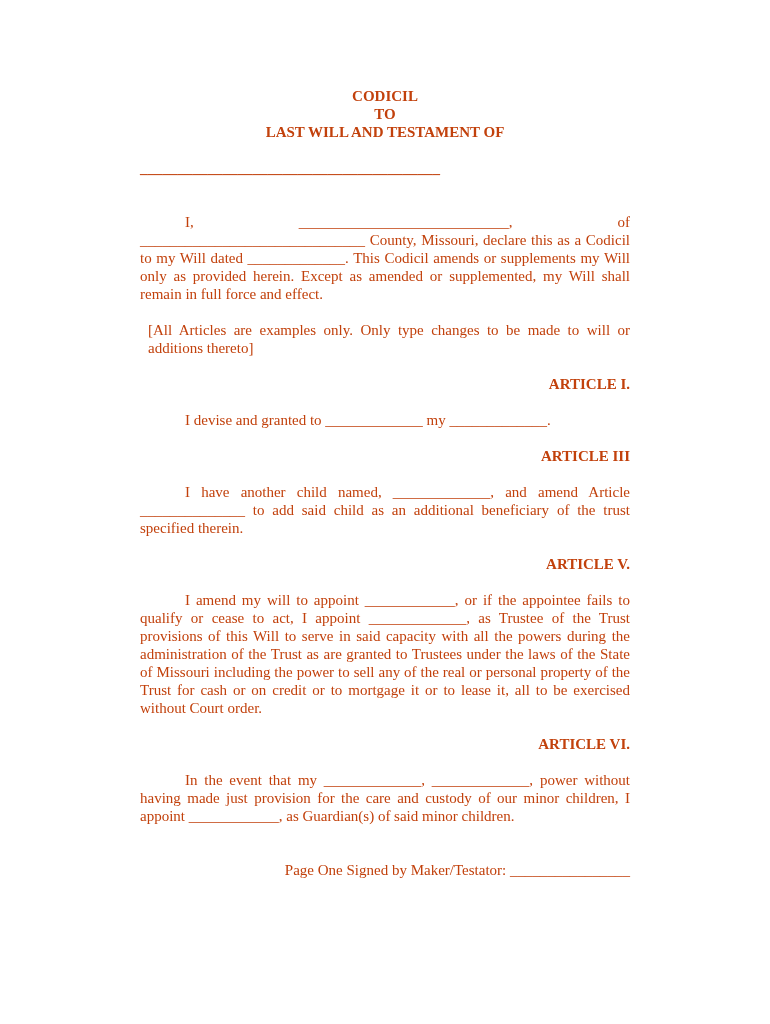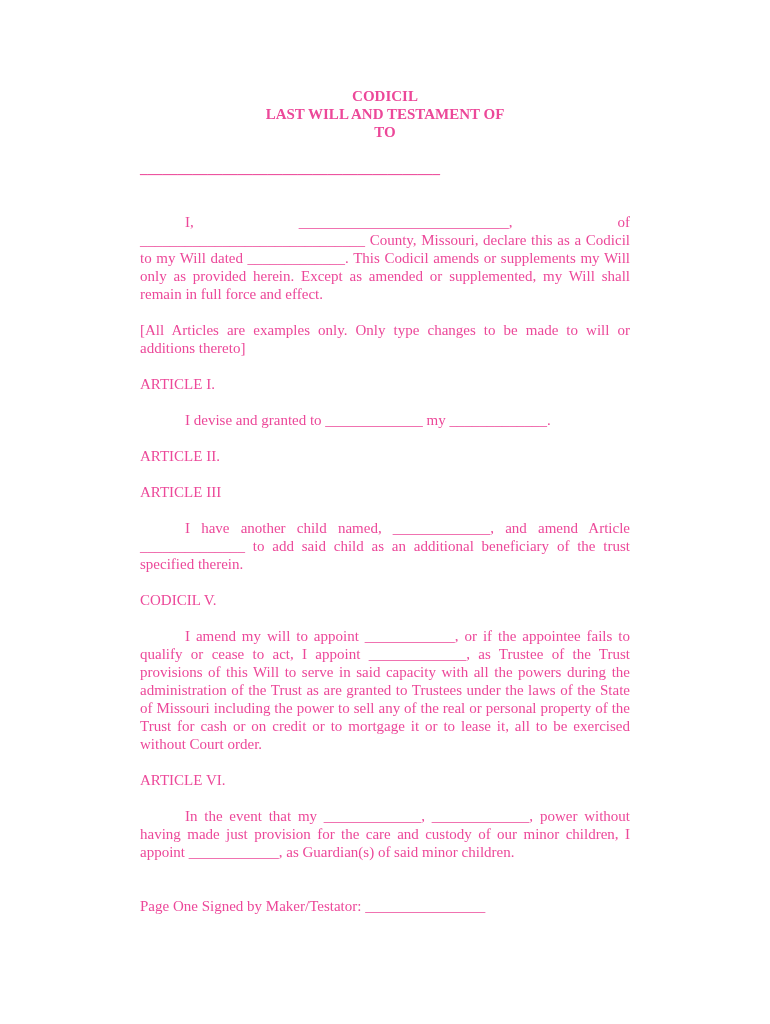--- a/index.html
+++ b/index.html
@@ -4,21 +4,21 @@
 <title>Codicil to Last Will and Testament of - Missouri</title>
 <style>
   * { margin: 0; padding: 0; box-sizing: border-box; }
   html, body { background: #ffffff; }
   .page {
     position: relative;
     width: 716px;
     height: 1024px;
     margin: 0 auto;
     background: #ffffff;
-    color: #ec4899;
+    color: #c2410c;
     font-family: "Liberation Serif", "DejaVu Serif", serif;
     font-size: 15px;
     line-height: 18px;
     overflow: hidden;
   }
   .content {
     padding: 87px 113px 0 113px;
   }
   .doc-title {
     text-align: center;
@@ -34,59 +34,59 @@
   .para {
     text-align: justify;
     text-indent: 45px;
     margin-top: 18px;
   }
   .para.first {
     margin-top: 36px;
   }
   .para.no-indent {
     text-indent: 0;
+    margin-left: 8px;
   }
   .article-heading {
     margin-top: 18px;
-    text-align: left;
-    font-weight: normal;
+    text-align: right;
+    font-weight: bold;
   }
   .footer-line {
     margin-top: 36px;
-    text-align: left;
+    text-align: right;
     text-indent: 0;
   }
 </style>
 </head>
 <body>
 
 <div class="page">
   <div class="content">
 
     <div class="doc-title">
       <div>CODICIL</div>
+      <div>TO</div>
       <div>LAST WILL AND TESTAMENT OF</div>
-      <div>TO</div>
     </div>
 
     <div class="name-blank-line">________________________________________</div>
 
     <p class="para first">I, ____________________________, of ______________________________ County, Missouri, declare this as a Codicil to my Will dated _____________.  This Codicil amends or supplements my Will only as provided herein. Except as amended or supplemented, my Will shall remain in full force and effect.</p>
 
     <p class="para no-indent">[All Articles are examples only. Only type changes to be made to will or additions thereto]</p>
 
     <div class="article-heading">ARTICLE I.</div>
     <p class="para">I devise and granted to _____________ my _____________.</p>
 
-    <div class="article-heading">ARTICLE II.</div>
 
     <div class="article-heading">ARTICLE III</div>
     <p class="para">I have another child named, _____________, and amend Article ______________ to add said child as an additional beneficiary of the trust specified therein.</p>
 
-    <div class="article-heading">CODICIL V.</div>
+    <div class="article-heading">ARTICLE V.</div>
     <p class="para">I amend my will to appoint ____________, or if the appointee fails to qualify or cease to act, I appoint _____________, as Trustee of the Trust provisions of this Will to serve in said capacity with all the powers during the administration of the Trust as are granted to Trustees under the laws of the State of Missouri including the power to sell any of the real or personal property of the Trust for cash or on credit or to mortgage it or to lease it, all to be exercised without Court order.</p>
 
     <div class="article-heading">ARTICLE VI.</div>
     <p class="para">In the event that my _____________, _____________, power without having made just provision for the care and custody of our minor children, I appoint ____________, as Guardian(s) of said minor children.</p>
 
     <p class="para no-indent footer-line">Page One Signed by Maker/Testator: ________________</p>
 
   </div>
 </div>
 

